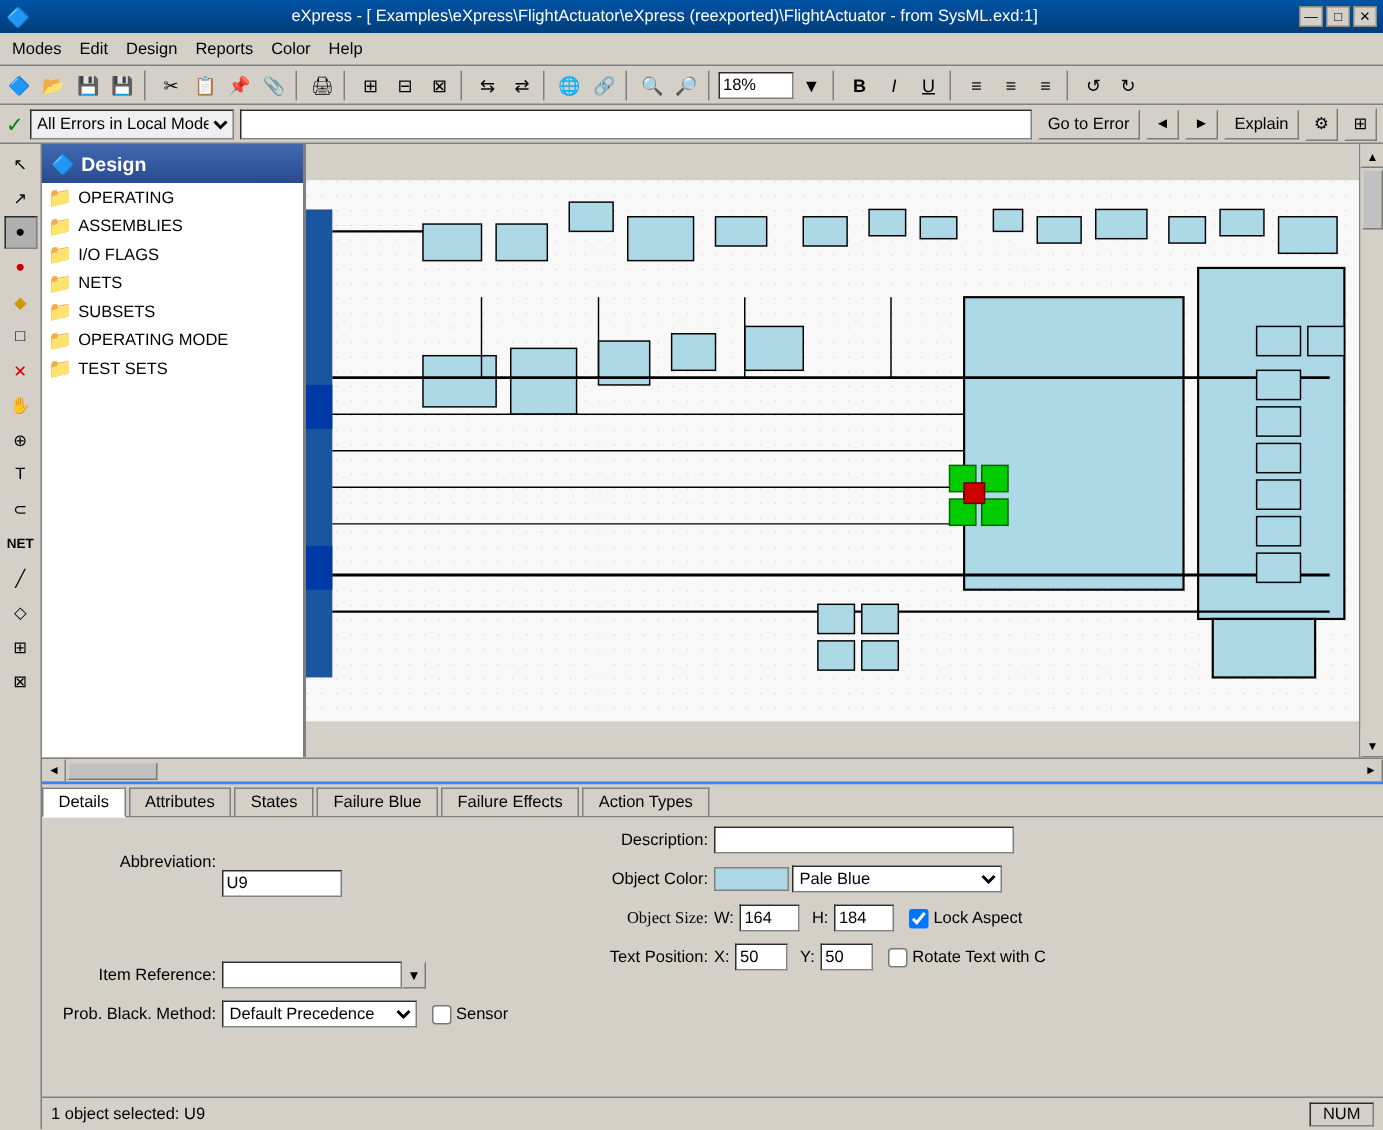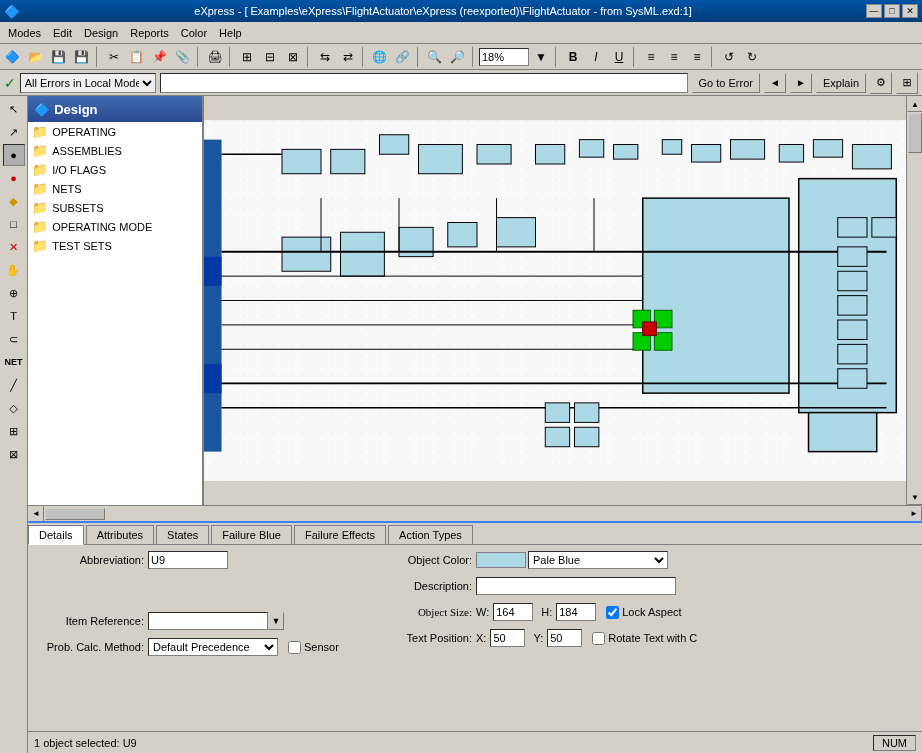--- a/index.html
+++ b/index.html
@@ -328,55 +328,55 @@
           <div class="tab">Failure Blue</div>
           <div class="tab">Failure Effects</div>
           <div class="tab">Action Types</div>
         </div>
 
         <div id="details-content" style="display: flex; background: #d4d0c8; padding: 6px; gap: 0;">
 
           <div style="width: 330px; display: flex; flex-direction: column; gap: 5px; background: #d4d0c8;">
             <div class="field-row">
               <span class="lbl" style="min-width:110px;">Abbreviation:</span>
-              <input class="val-input" style="width: 80px;" value="U9">
+              <input class="val-input" style="width: 80px; margin-top: 29px;" value="U9">
             </div>
             <div style="height:30px;"></div>
             <div class="field-row">
               <span class="lbl" style="min-width:110px;">Item Reference:</span>
               <div style="display:flex; align-items:center; gap:0;">
                 <input class="val-input" style="width: 120px;" value="">
                 <div style="width:16px; height:18px; background:#d4d0c8; border:1px outset #d4d0c8; display:flex; align-items:center; justify-content:center; cursor:pointer; font-size:9px;">▼</div>
               </div>
             </div>
             <div class="field-row">
-              <span class="lbl" style="min-width:110px;">Prob. Calc. Method:</span>
+              <span class="lbl" style="min-width:110px;">Prob. Black. Method:</span>
               <select class="val-select" style="width:130px;">
                 <option>Default Precedence</option>
               </select>
               <label class="checkbox-label" style="margin-left:6px;">
                 <input type="checkbox" style="">
                 <span>Sensor</span>
               </label>
             </div>
           </div>
 
           <div style="flex:1; display:flex; flex-direction:column; gap:5px; background:#d4d0c8; padding-left:8px;">
             <div class="field-row">
+              <span class="lbl" style="min-width:100px;">Description:</span>
+              <input class="val-input" style="width: 200px;" value="">
+            </div>
+            <div class="field-row">
               <span class="lbl" style="min-width:100px;">Object Color:</span>
               <div style="display:flex; align-items:center; gap:2px;">
                 <span class="color-swatch" style="background:#add8e6;"></span>
                 <select class="val-select" style="width:140px;">
                   <option>Pale Blue</option>
                 </select>
               </div>
-            </div>
-            <div class="field-row">
-              <span class="lbl" style="min-width:100px;">Description:</span>
-              <input class="val-input" style="width: 200px;" value="">
             </div>
             <div class="field-row">
               <span class="lbl" style="min-width:100px;font-family:Liberation Serif, serif;">Object Size:</span>
               <span style="font-size:11px;">W:</span>
               <input class="val-input" style="width: 40px;" value="164">
               <span style="font-size:11px; margin-left:4px;">H:</span>
               <input class="val-input" style="width: 40px;" value="184">
               <label class="checkbox-label" style="margin-left:6px;">
                 <input type="checkbox" checked="" style="">
                 <span>Lock Aspect</span>

